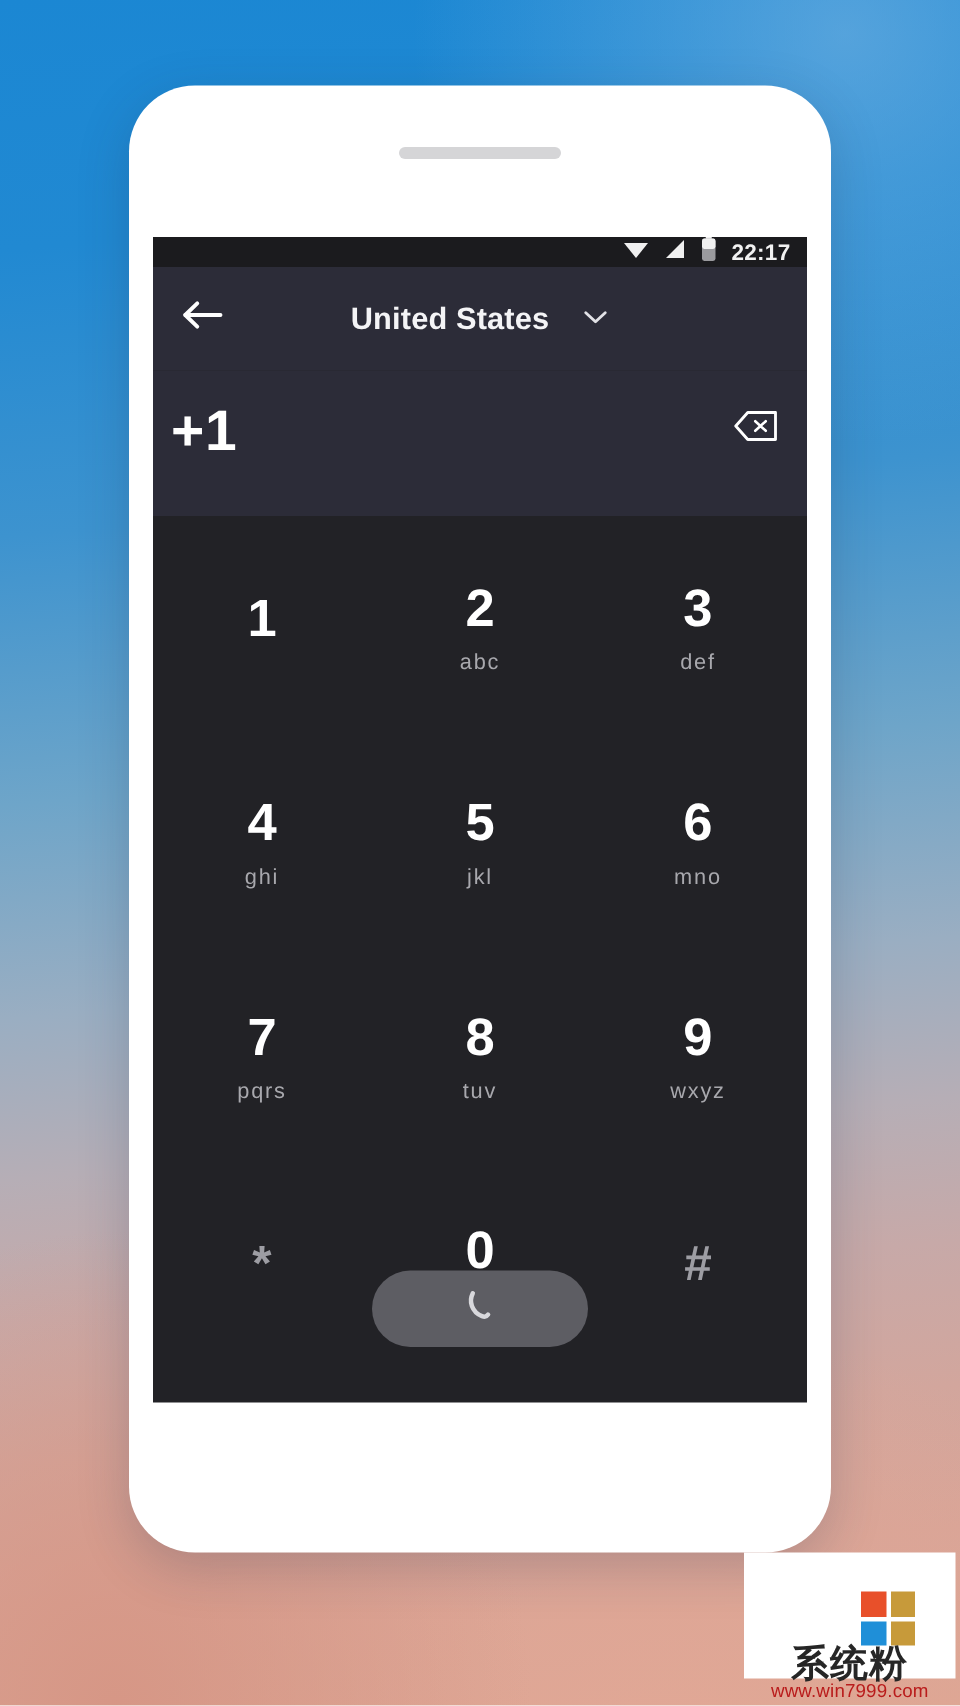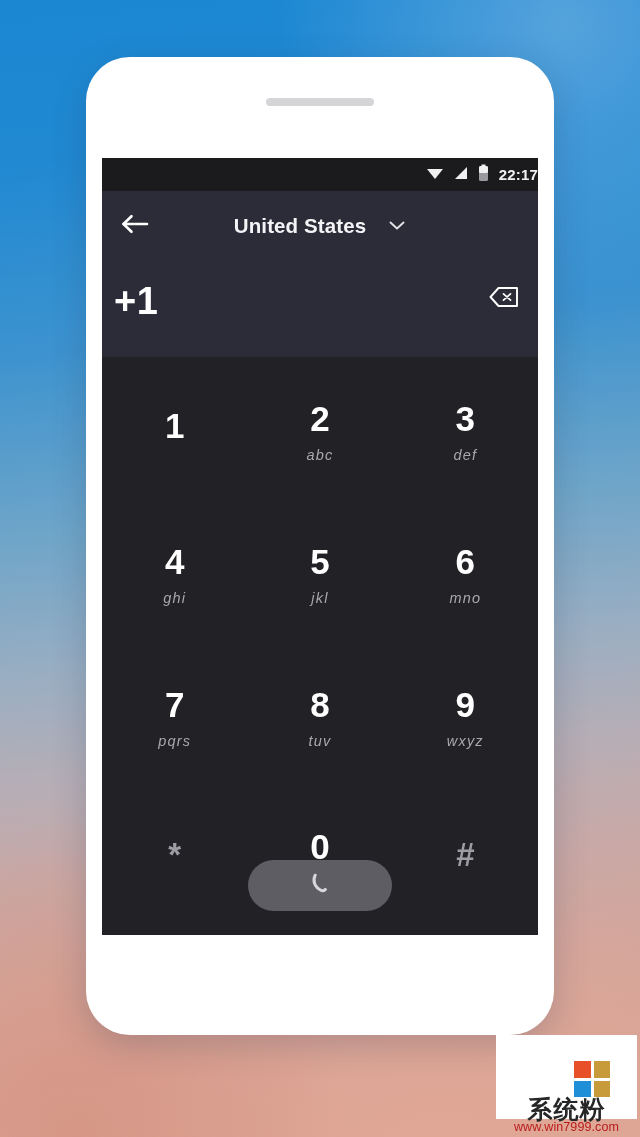--- a/index.html
+++ b/index.html
@@ -69,25 +69,26 @@
     top: 101px;
     width: 436px;
     height: 777px;
     background: #222226;
     overflow: hidden;
   }
 
   
   #statusbar {
     position: relative;
-    height: 33px;
+    height: 20px;
     background: #1b1b1e;
     display: flex;
     align-items: center;
     justify-content: flex-end;
+    padding-right: 11px;
     gap: 9px;
   }
   #statusbar .sicon { display: block; }
   #clock {
     color: #f2f2f2;
     font-size: 15px;
     font-weight: bold;
     letter-spacing: 0.2px;
     line-height: 1;
     margin-left: 1px;
@@ -182,21 +183,20 @@
     font-size: 35px;
     font-weight: bold;
     line-height: 1;
   }
   .key .sub {
     color: #a8a8ad;
     font-size: 14.5px;
     line-height: 1;
     margin-top: 12px;
     letter-spacing: 1.2px;
-    font-style: italic;
   }
   
   .key.symbol .digit {
     color: #9d9da3;
     font-size: 33px;
   }
   .key .sub.plus {
     color: #b2b2b7;
     font-size: 15px;
     margin-top: 14px;

